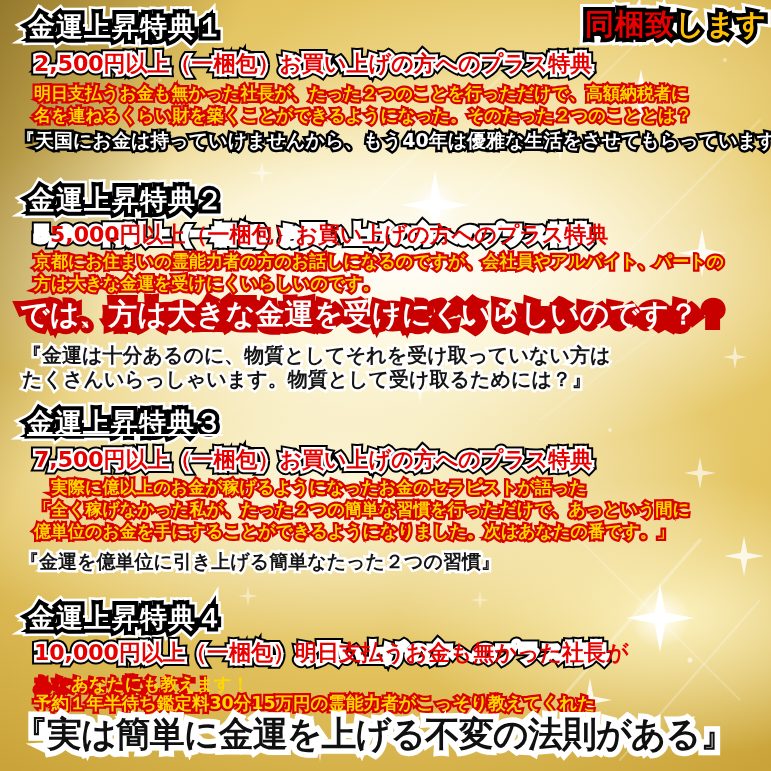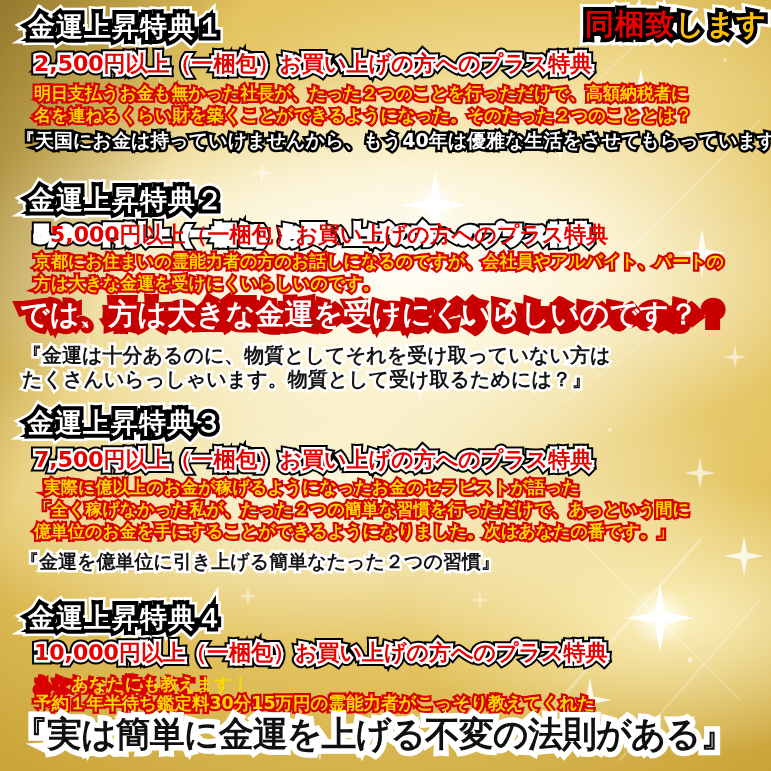--- a/index.html
+++ b/index.html
@@ -118,26 +118,26 @@
   <div class="t quote-w" style="left:16px; top:131px;" data-text="『天国にお金は持っていけませんから、もう40年は優雅な生活をさせてもらっています。』">『天国にお金は持っていけませんから、もう40年は優雅な生活をさせてもらっています。』</div>
 
   <div class="t sec-title" style="left:28px; top:186px;" data-text="金運上昇特典２">金運上昇特典２</div>
   <div class="t price" style="left:34px; top:224px;padding-left:16px;" data-text="5,000円以上（一梱包）お買い上げの方へのプラス特典">5,000円以上（一梱包）お買い上げの方へのプラス特典</div>
   <div class="t body-y" style="left:34px; top:253px;" data-text="京都にお住まいの霊能力者の方のお話しになるのですが、会社員やアルバイト、パートの">京都にお住まいの霊能力者の方のお話しになるのですが、会社員やアルバイト、パートの</div>
   <div class="t body-y" style="left:34px; top:275px;" data-text="方は大きな金運を受けにくいらしいのです。">方は大きな金運を受けにくいらしいのです。</div>
   <div class="t highlight" style="left:20px; top:300px;" data-text="では、最大の金運を授かるにはどうしたらいいのか？">では、方は大きな金運を受けにくいらしいのです？</div>
   <div class="t quote-b" style="left:22px; top:345px;" data-text="『金運は十分あるのに、物質としてそれを受け取っていない方は">『金運は十分あるのに、物質としてそれを受け取っていない方は</div>
   <div class="t quote-b" style="left:22px; top:369px;" data-text="たくさんいらっしゃいます。物質として受け取るためには？』">たくさんいらっしゃいます。物質として受け取るためには？』</div>
 
-  <div class="t sec-title" style="left:27px; top:409px;" data-text="金運上昇特典３">金運上昇特典３</div>
+  <div class="t sec-title" style="left:27px; top:409px;text-decoration:underline;" data-text="金運上昇特典３">金運上昇特典３</div>
   <div class="t price" style="left:34px; top:449px;" data-text="7,500円以上（一梱包）お買い上げの方へのプラス特典">7,500円以上（一梱包）お買い上げの方へのプラス特典</div>
-  <div class="t body-y" style="left:44px; top:479px;" data-text="実際に億以上のお金が稼げるようになったお金のセラピストが語った">実際に億以上のお金が稼げるようになったお金のセラピストが語った</div>
+  <div class="t body-y" style="left:51px; top:479px;" data-text="実際に億以上のお金が稼げるようになったお金のセラピストが語った">実際に億以上のお金が稼げるようになったお金のセラピストが語った</div>
   <div class="t body-y" style="left:34px; top:501px;" data-text="「全く稼げなかった私が、たった２つの簡単な習慣を行っただけで、あっという間に">「全く稼げなかった私が、たった２つの簡単な習慣を行っただけで、あっという間に</div>
   <div class="t body-y" style="left:34px; top:523px;" data-text="億単位のお金を手にすることができるようになりました。次はあなたの番です。」">億単位のお金を手にすることができるようになりました。次はあなたの番です。」</div>
   <div class="t quote-b" style="left:20px; top:552px; font-size:19px;" data-text="『金運を億単位に引き上げる簡単なたった２つの習慣』">『金運を億単位に引き上げる簡単なたった２つの習慣』</div>
 
   <div class="t sec-title" style="left:28px; top:604px;" data-text="金運上昇特典４">金運上昇特典４</div>
-  <div class="t price" style="left:34px; top:642px;" data-text="10,000円以上（一梱包）お買い上げの方へのプラス特典">10,000円以上（一梱包）お買い上げの方へのプラス特典</div>
+  <div class="t price" style="left:34px; top:642px;" data-text="10,000円以上（一梱包）お買い上げの方へのプラス特典">10,000円以上（一梱包）明日支払うお金も無かった社長が</div>
   <div class="t body-y" style="left:34px; top:676px; font-size:17.5px;padding-left:37px;" data-text="あなたにも教えます！">あなたにも教えます！</div>
   <div class="t body-y" style="left:34px; top:695px; font-size:17.5px;" data-text="予約１年半待ち鑑定料30分15万円の霊能力者がこっそり教えてくれた">予約１年半待ち鑑定料30分15万円の霊能力者がこっそり教えてくれた</div>
   <div class="t final" style="left:13px; top:717px;" data-text="『実は簡単に金運を上げる不変の法則がある』">『実は簡単に金運を上げる不変の法則がある』</div>
 
 </div>
 
 </body></html>

